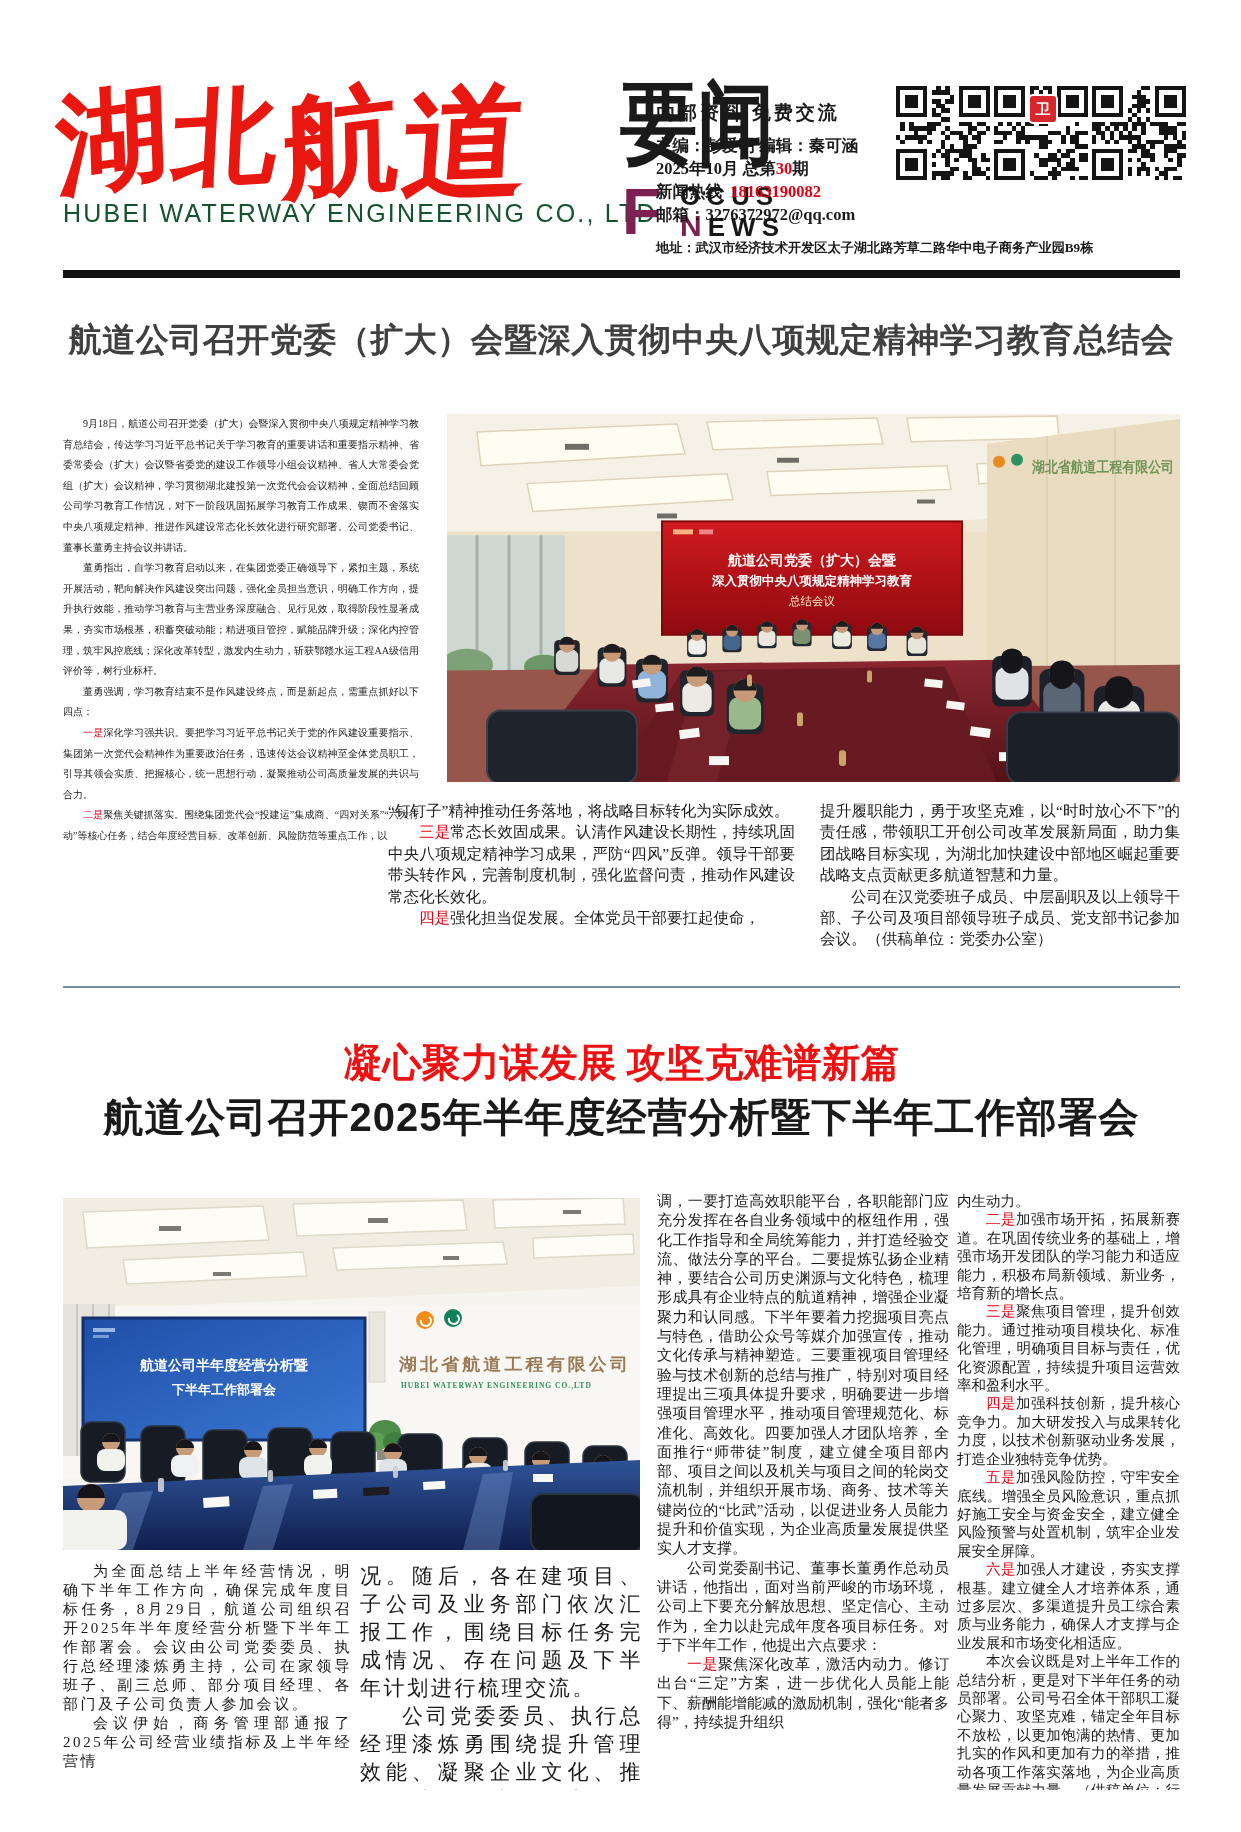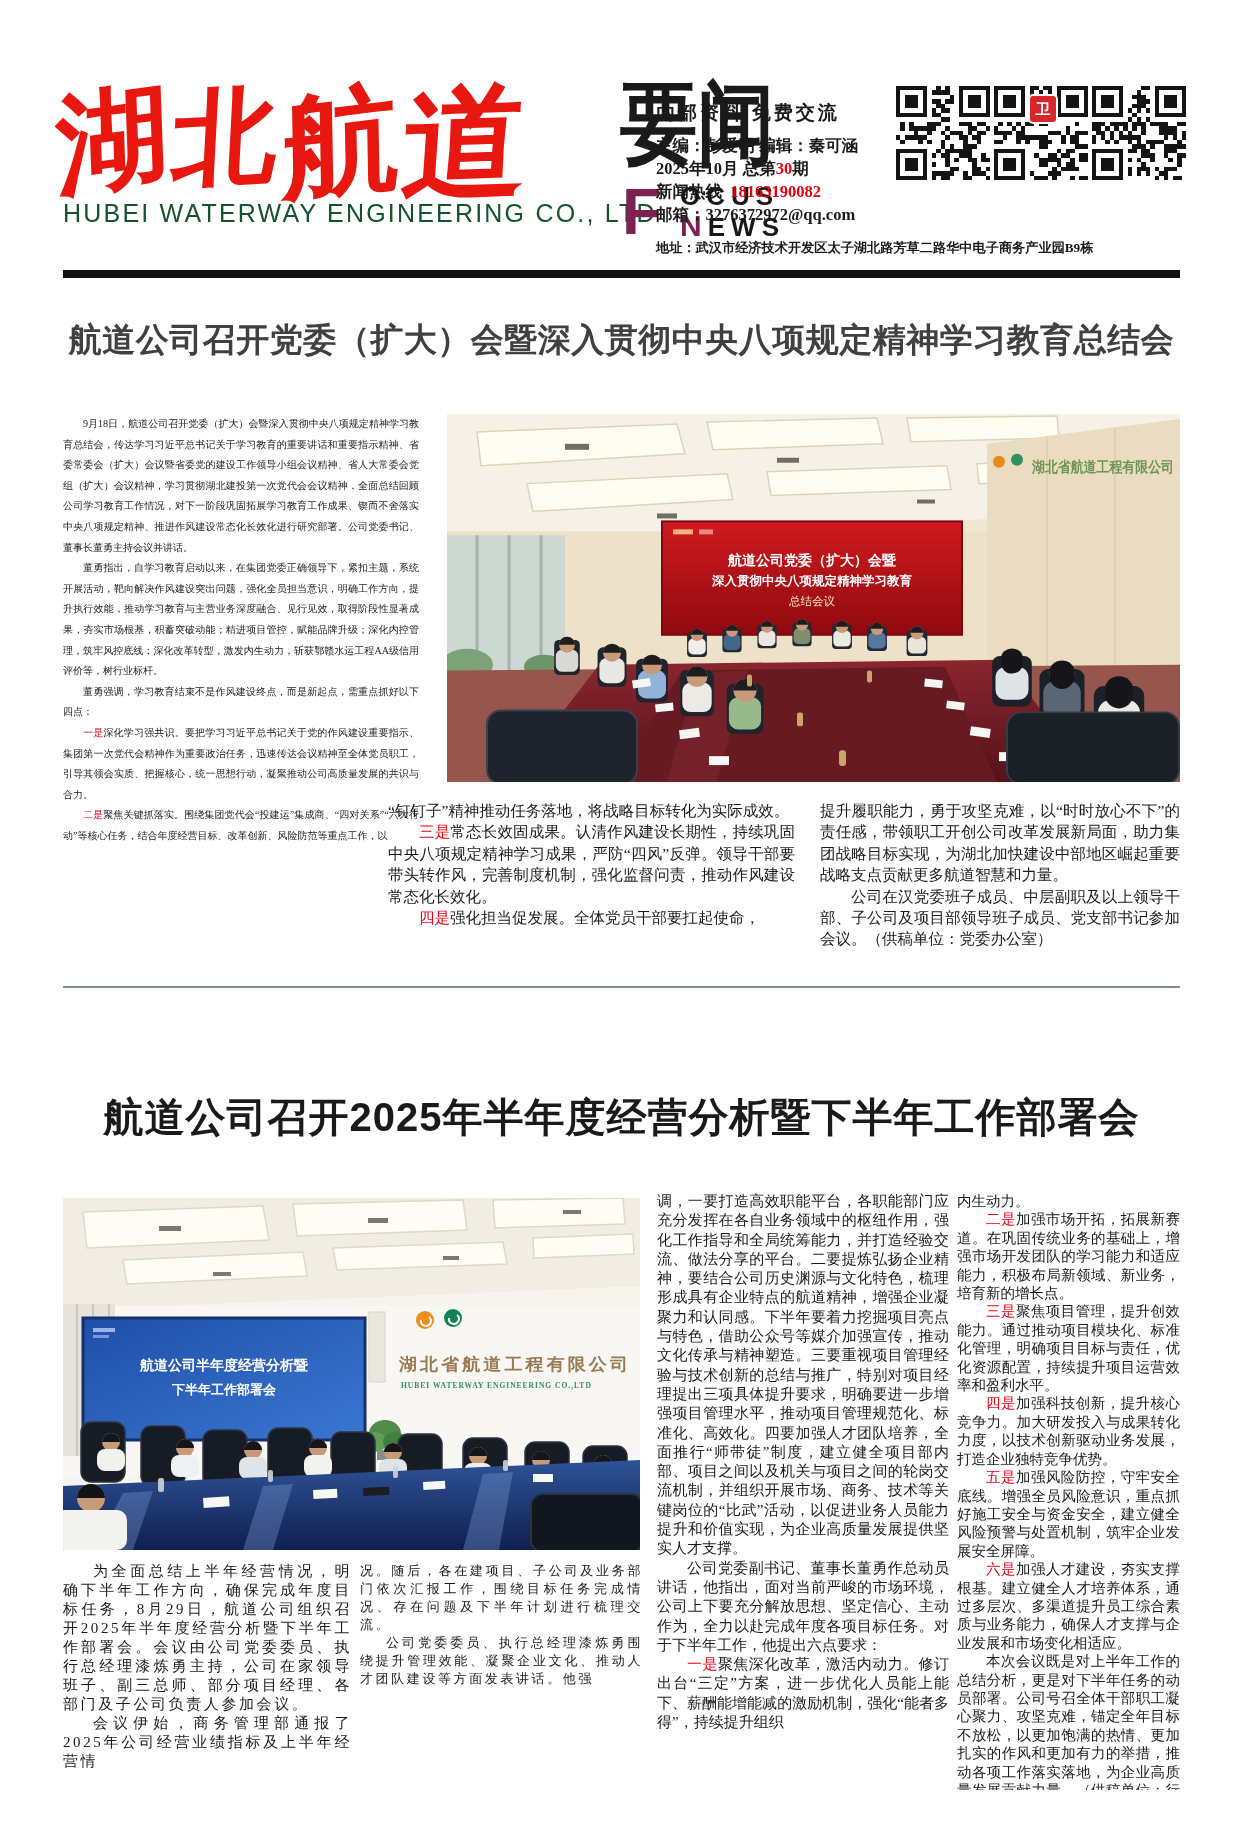--- a/index.html
+++ b/index.html
@@ -52,21 +52,21 @@
   .a1-mid{position:absolute;left:325px;top:390px;width:407px;height:182px;overflow:hidden;
           font-size:15.5px;line-height:21.4px;}
   .a1-right{position:absolute;left:757px;top:390px;width:360px;height:182px;overflow:hidden;
             font-size:15.5px;line-height:21.4px;}
   .divider{position:absolute;left:63px;top:986px;width:1117px;height:2px;background:#7a8e9e;}
   .a2{position:absolute;left:63px;top:1190px;width:1117px;height:602px;}
   .a2-photo{position:absolute;left:0;top:8px;width:577px;height:352px;overflow:hidden;}
   .a2-bl1{position:absolute;left:0;top:372px;width:289px;height:228px;overflow:hidden;
           font-size:15px;line-height:19px;letter-spacing:2.6px;}
   .a2-bl2{position:absolute;left:297px;top:372px;width:283px;height:228px;overflow:hidden;
-          font-size:13px;line-height:18px;letter-spacing:2.6px;}
+          font-size:21px;line-height:28px;letter-spacing:2.6px;}
   .a2-mid{position:absolute;left:594px;top:2px;width:292px;height:598px;overflow:hidden;
           font-size:15px;line-height:19.3px;}
   .a2-right{position:absolute;left:894px;top:2px;width:223px;height:598px;overflow:hidden;
             font-size:14.5px;line-height:18.4px;}
   .photo-svg{width:100%;height:100%;display:block;}
 </style>
 </head>
 <body>
 
 <div class="page">
@@ -692,20 +692,21 @@
         <p class="para"><span class="lead">四是</span>强化担当促发展。全体党员干部要扛起使命，</p>
       </div>
     <div class="a1-right">
         <p class="para cont">提升履职能力，勇于攻坚克难，以“时时放心不下”的责任感，带领职工开创公司改革发展新局面，助力集团战略目标实现，为湖北加快建设中部地区崛起重要战略支点贡献更多航道智慧和力量。</p>
         <p class="para">公司在汉党委班子成员、中层副职及以上领导干部、子公司及项目部领导班子成员、党支部书记参加会议。（供稿单位：党委办公室）</p>
       </div>
   </div>
 
   <div class="divider"></div>
 
+  <div class="h2red">凝心聚力谋发展 攻坚克难谱新篇</div>
   <div class="h2black">航道公司召开2025年半年度经营分析暨下半年工作部署会</div>
 
   <div class="a2">
     <div class="a2-photo">
       <svg class="photo-svg" viewBox="0 0 577 352" preserveAspectRatio="none" xmlns="http://www.w3.org/2000/svg">
         <defs>
           <linearGradient id="gb2" x1="0" y1="0" x2="1" y2="1">
             <stop offset="0" stop-color="#1f4fa8"></stop>
               <stop offset="1" stop-color="#3a77d2"></stop>
           </linearGradient>

